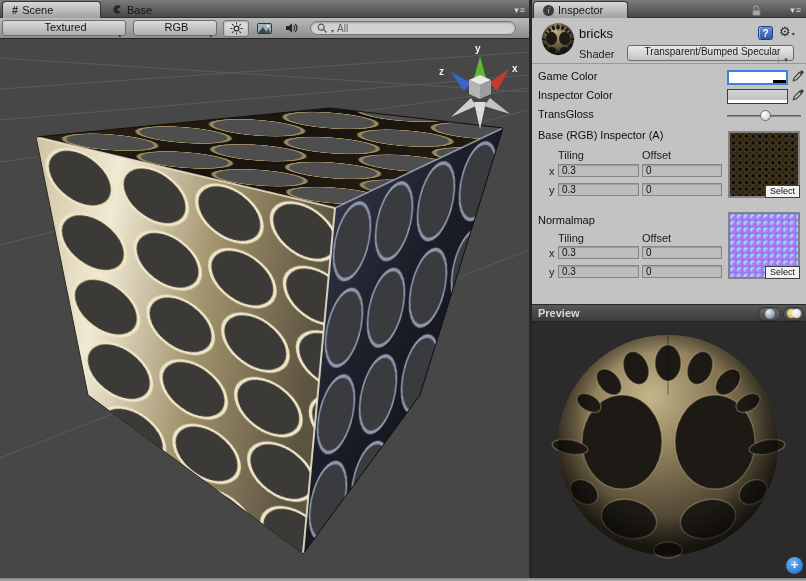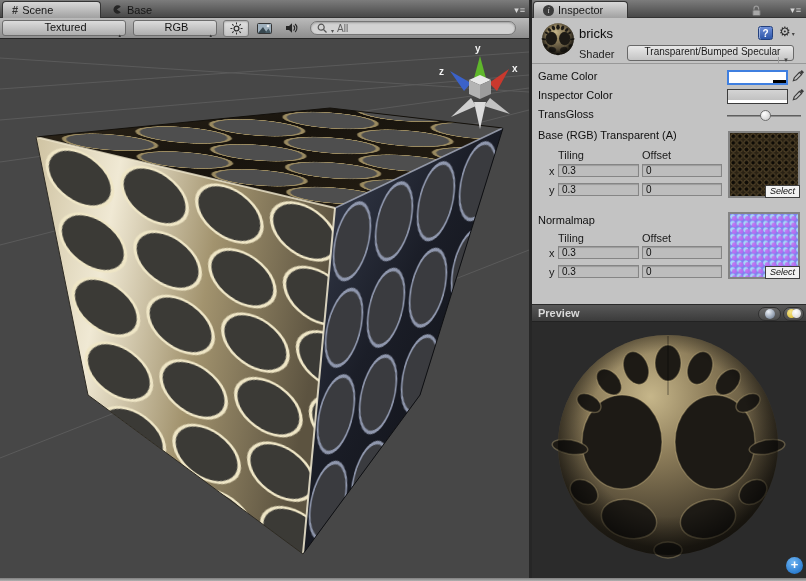--- a/index.html
+++ b/index.html
@@ -60,21 +60,21 @@
   .alpha-strip { position:absolute; left:0; right:0; bottom:0; height:3px; background:#000; }
   .alpha-strip .fill { height:100%; background:#fff; }
   .dropper { position:absolute; left:260px; width:13px; height:14px; }
 
   .slider { position:absolute; left:195px; top:91px; width:74px; height:13px; }
   .slider .track { position:absolute; left:0; right:0; top:6px; height:2px; background:#8e8e8e; border-top:1px solid #5f5f5f; }
   .slider .thumb { position:absolute; top:1px; width:11px; height:11px; margin-left:-5px; border-radius:50%;
                    background:radial-gradient(circle at 35% 30%, #ffffff, #c7c7c7); border:1px solid #6e6e6e; }
 
   .section-label { position:absolute; left:6px; color:#0f0f0f; }
-  .thumb { position:absolute; left:196px; width:72px; height:67px; border:2px solid #838383; background:#222;font-style:italic; }
+  .thumb { position:absolute; left:196px; width:72px; height:67px; border:2px solid #838383; background:#222; }
   .select-btn { position:absolute; right:-2px; bottom:-2px; height:13px; padding:0 4px; background:#f2f2f2; border:1px solid #3f3f3f;
                 font-size:9px; color:#111; line-height:11px; }
   .to-label { position:absolute; color:#1a1a1a; }
   .axis-label { position:absolute; color:#1a1a1a; }
   .tfield { position:absolute; height:13px; border:1px solid #858585; background:#bdbdbd; box-shadow:inset 0 1px 1px rgba(0,0,0,.18);
             font-size:10px; color:#0e0e0e; padding:0 3px; font-family:"Liberation Sans",sans-serif; }
 
   
   .preview-header { position:absolute; left:0; top:304px; width:274px; height:18px;
                     background:linear-gradient(#585858,#3b3b3b); border-top:1px solid #2a2a2a; border-bottom:1px solid #222;
@@ -338,21 +338,21 @@
         <path d="M9.8,1 l2.2,2.2 -2,2 -2.2,-2.2 Z" fill="#3a3a3a"></path>
         <path d="M7.4,3.4 l2.2,2.2 -5.2,5.2 -3,0.9 0.9,-3 Z" fill="none" stroke="#3a3a3a" stroke-width="1.2"></path>
       </svg>
 
       <div class="prop-label" style="top:90px;">TransGloss</div>
       <div class="slider">
         <div class="track"></div>
         <div class="thumb" style="left: 52%;"></div>
       </div>
 
-      <div class="section-label" style="top:111px;">Base (RGB) Transparent (A)</div>
+      <div class="section-label" style="top:111px;">Base (RGB) Inspector (A)</div>
       <div class="thumb" style="top:113px;">
         <svg width="68" height="63">
           <defs>
             <pattern id="pbase" width="6.6" height="6.6" patternUnits="userSpaceOnUse">
               <rect width="6.6" height="6.6" fill="#2a2214"></rect>
               <circle cx="3.3" cy="3.3" r="2.5" fill="#0e0b06" stroke="#76603a" stroke-width="0.7"></circle>
             </pattern>
           </defs>
           <rect width="68" height="63" fill="url(#pbase)"></rect>
         </svg>

